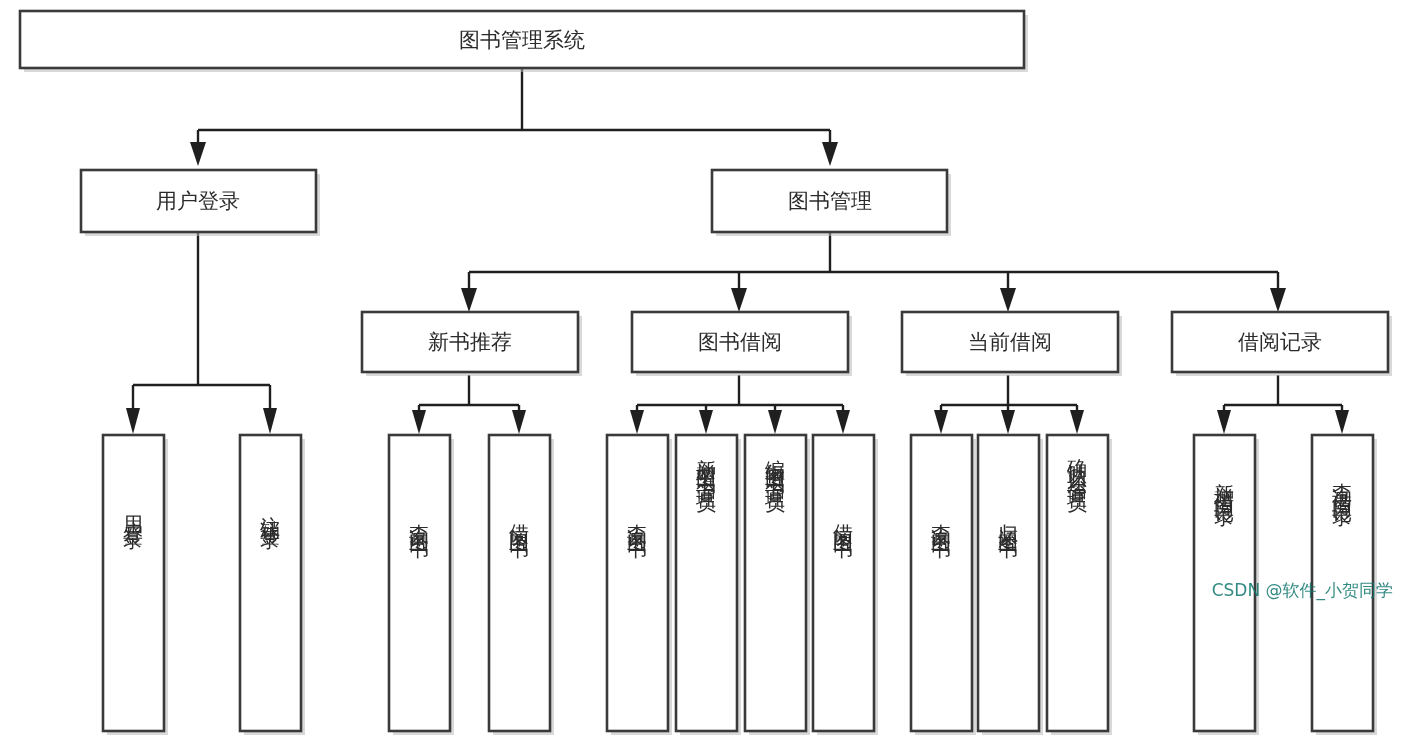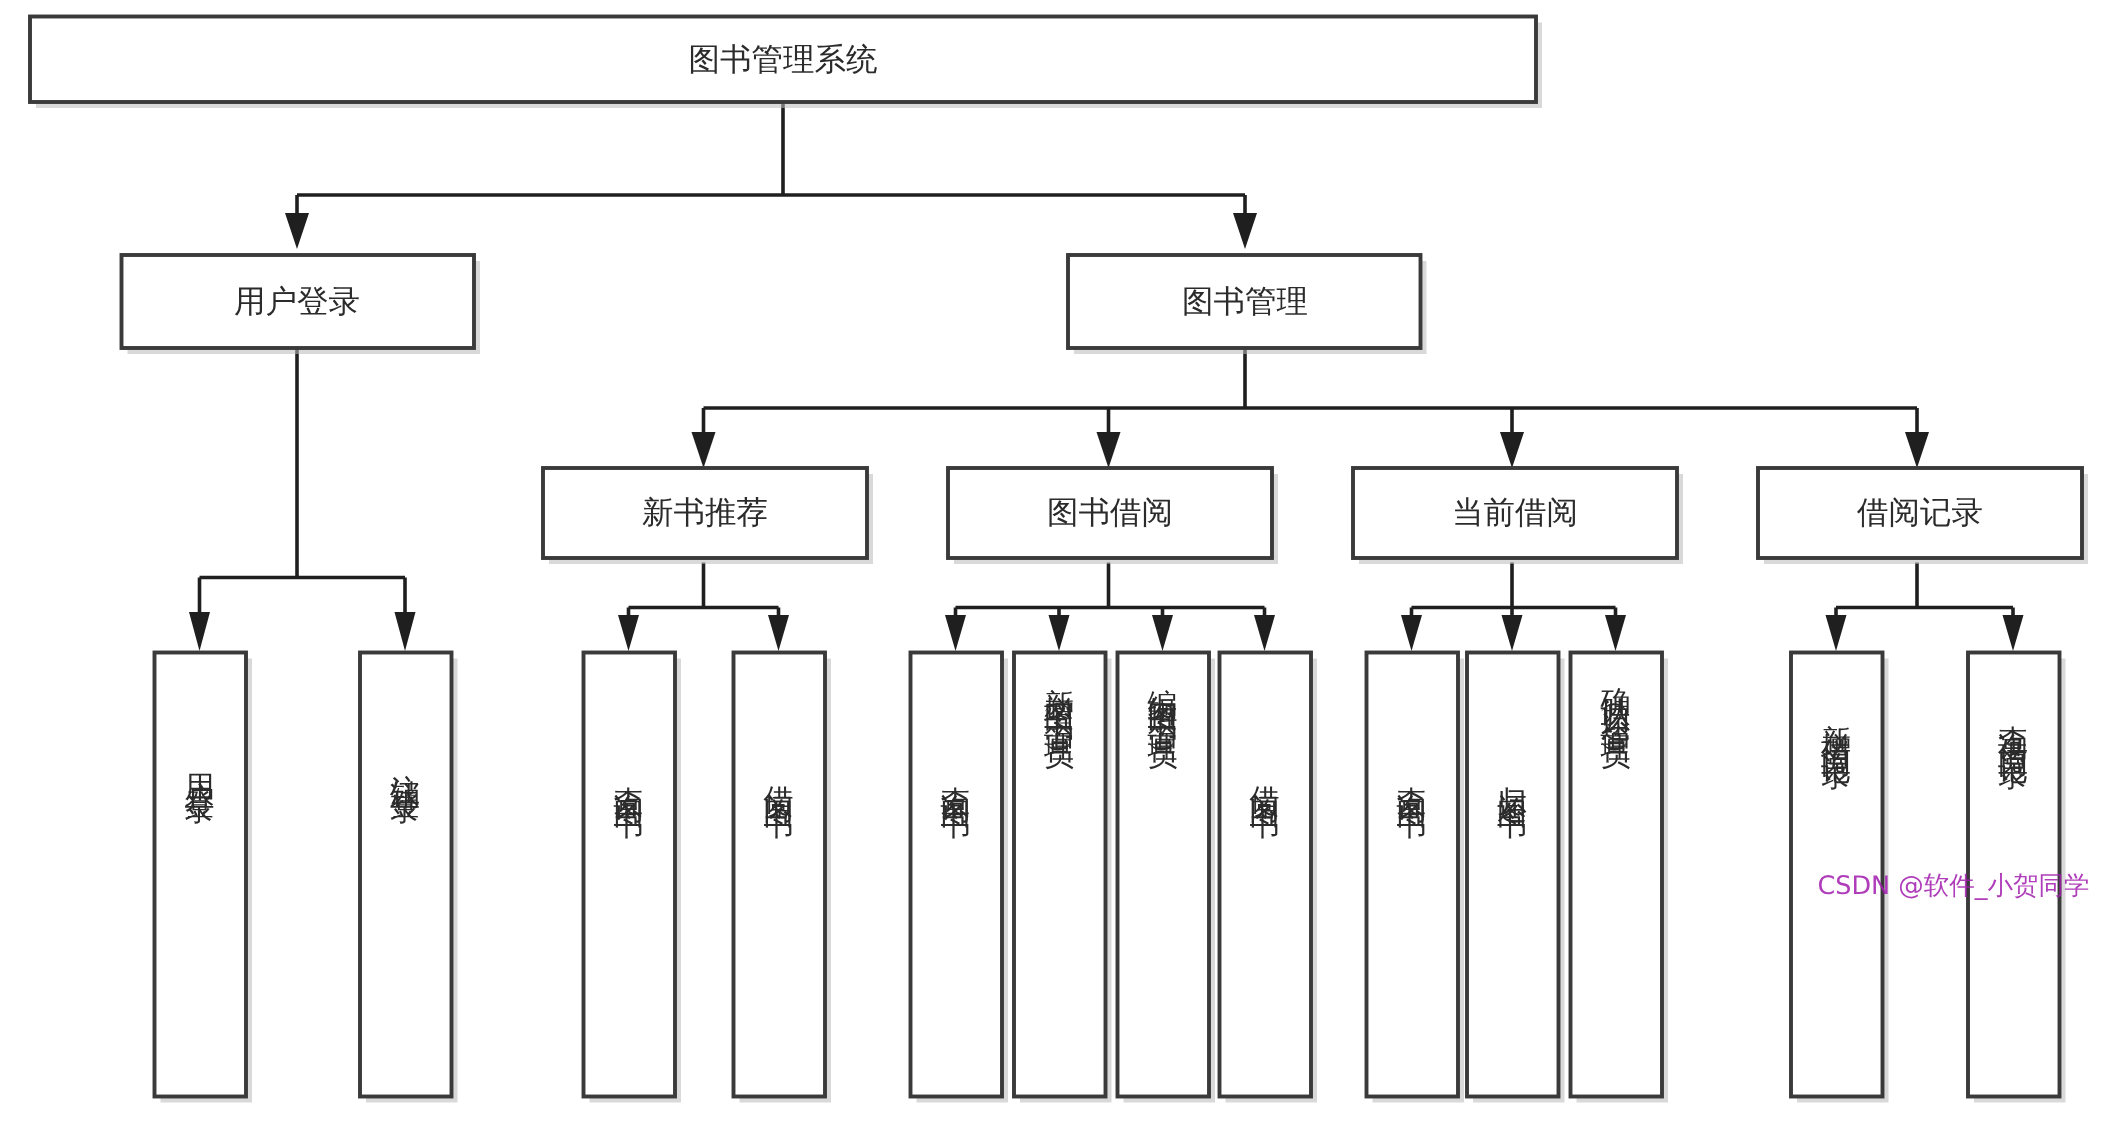--- a/index.html
+++ b/index.html
@@ -68,21 +68,21 @@
     letter-spacing: 5px;
     color: #2b2b2b;
     white-space: nowrap;
   }
   #watermark {
     position: absolute;
     right: 12px;
     bottom: 6px;
     font-family: "DejaVu Sans", "Liberation Sans", sans-serif;
     font-size: 17px;
-    color: #a21caf;
+    color: #0f766e;
     opacity: 0.85;
     white-space: nowrap;
   }
 </style>
 </head>
 <body>
 
 <div id="diagram-root">
 
   <svg id="tree-svg" viewBox="0 0 1405 747">

